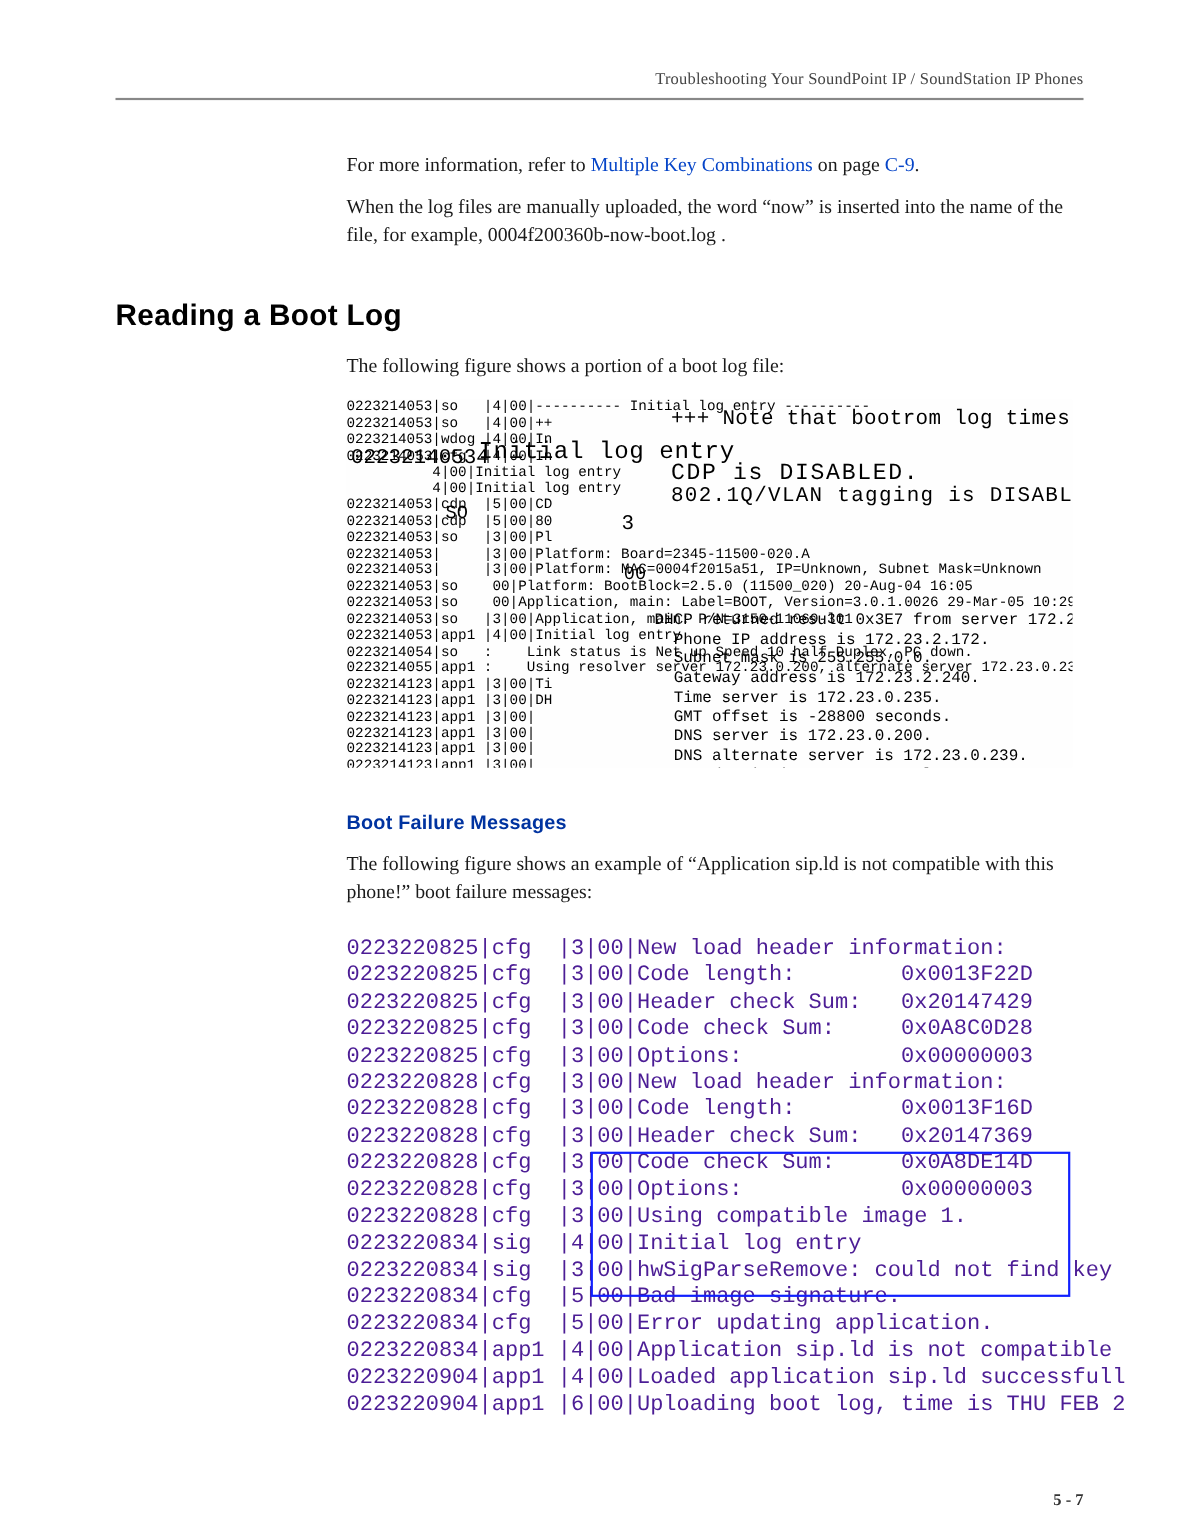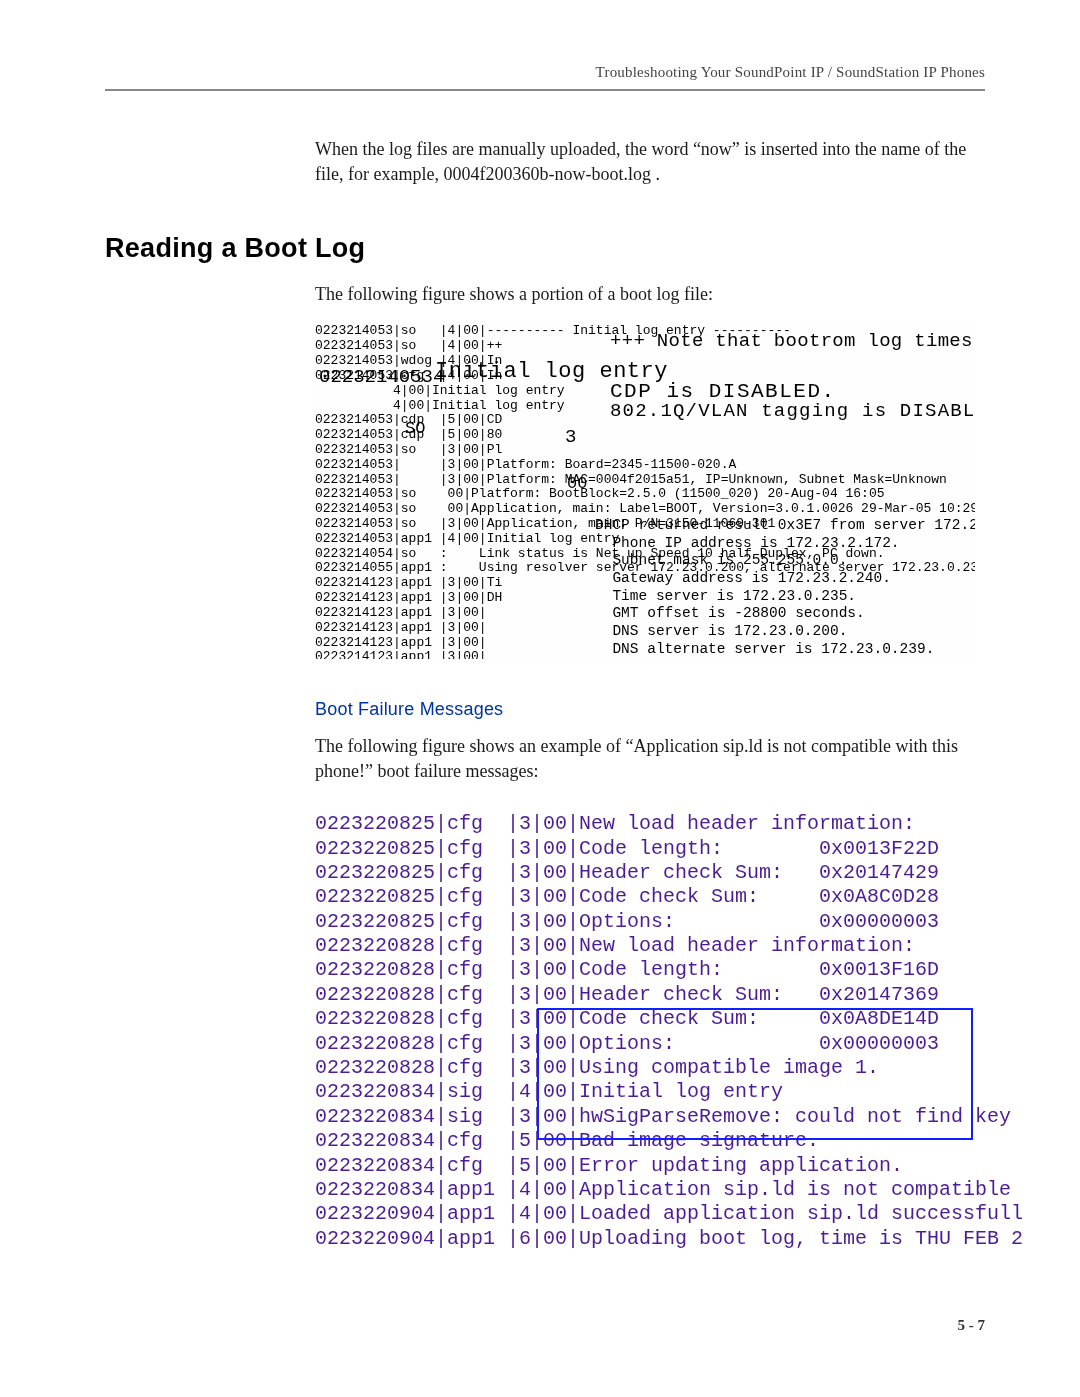--- a/index.html
+++ b/index.html
@@ -43,21 +43,21 @@
   h2.sec {
     font-family: "Futura", "Trebuchet MS", "Segoe UI", Arial, sans-serif;
     font-weight: 700;
     color: #000000;
     font-size: 27px;
     margin: 46px 0 18px 0;
     letter-spacing: 0.3px;
   }
   h3.sub {
     font-family: "Futura", "Trebuchet MS", "Segoe UI", Arial, sans-serif;
-    font-weight: 400;
+    font-weight: 700;
     color: #0033a0;
     font-size: 18px;
     margin: 40px 0 14px 0;
     letter-spacing: 0.2px;
   }
   .figwrap {
     margin: 18px 0 0 0;
     position: relative;
     width: 660px;
     height: 335px;
@@ -133,20 +133,23 @@
 <body>
 
 <div class="page">
 
   <div class="running-head">Troubleshooting Your SoundPoint IP / SoundStation IP Phones</div>
   <div class="hdr-line"></div>
 
   <div style="height:46px"></div>
 
   <div class="body-col">
+    <p class="para">
+      <span>For more information, refer to </span><a class="link" href="#">Multiple Key Combinations</a><span> on page </span><a class="link" href="#">C-9</a><span>.</span>
+    </p>
     <p class="para">When the log files are manually uploaded, the word “now” is inserted into the name of the file, for example, 0004f200360b-now-boot.log .</p>
   </div>
 
   <h2 class="sec">Reading a Boot Log</h2>
 
   <div class="body-col">
     <p class="para">The following figure shows a portion of a boot log file:</p>
 
     <div class="figwrap">
       <pre class="logpre">0223214053|so   |4|00|---------- Initial log entry ----------

